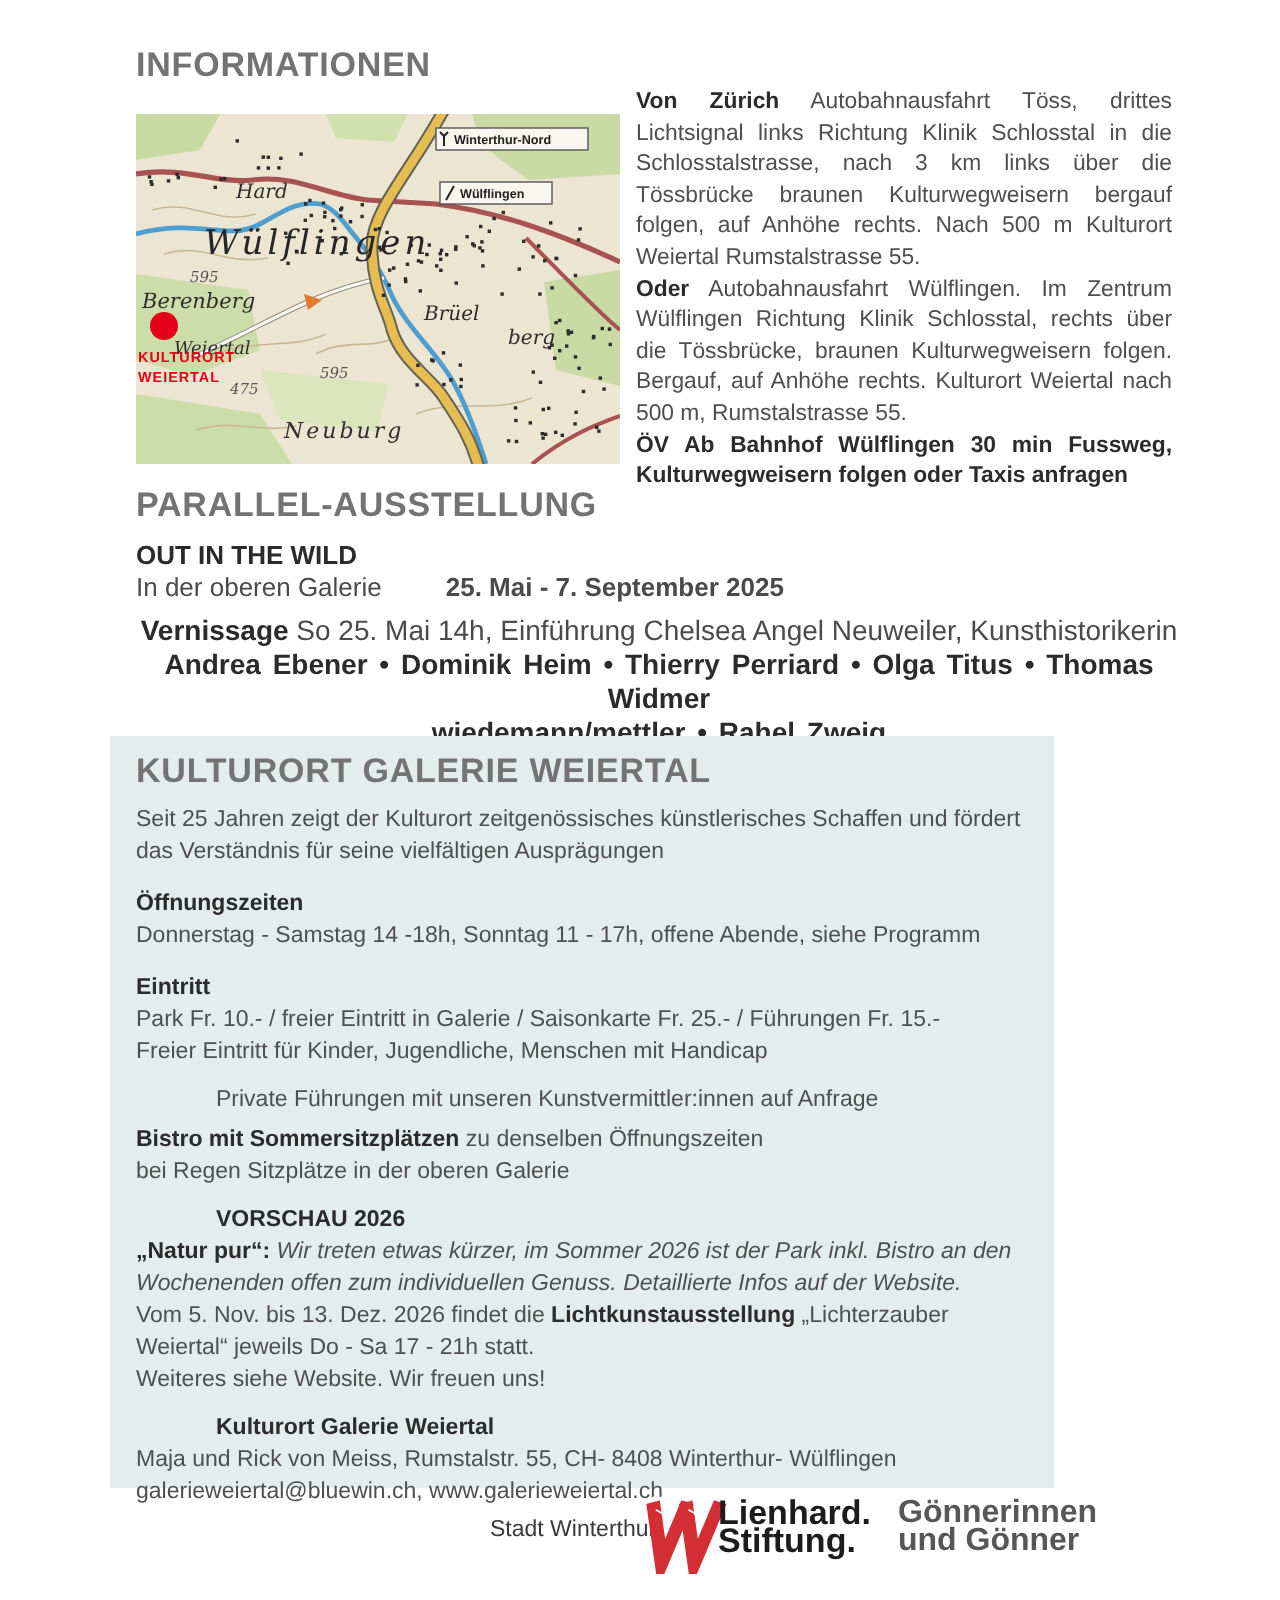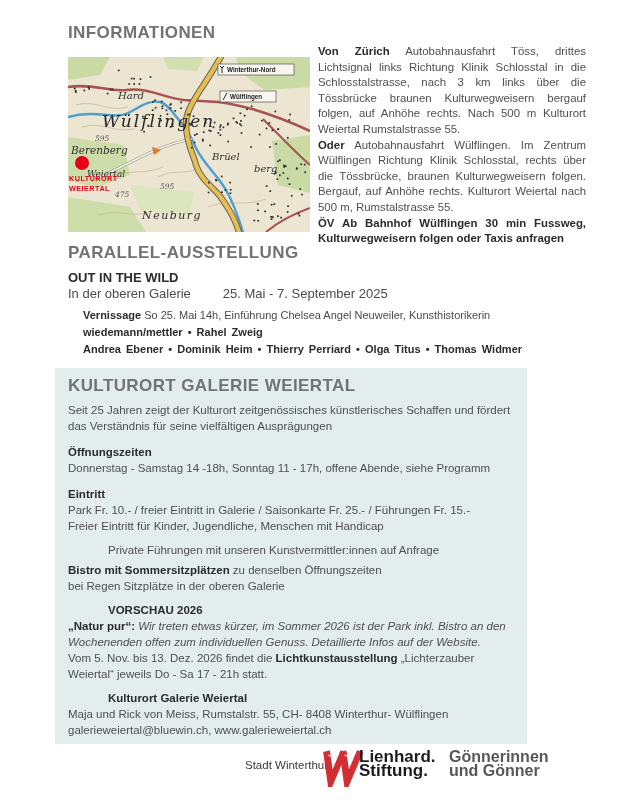--- a/index.html
+++ b/index.html
@@ -16,22 +16,22 @@
   #info-title{position:absolute;left:68px;top:23px;}
   #map-wrap{position:absolute;left:68px;top:57px;width:242px;height:147px;}
   #map-wrap svg{display:block;width:242px;height:175px;}
   #directions{position:absolute;left:318px;top:44px;width:268px;
     font-size:11.4px;line-height:15.6px;text-align:justify;color:#4f4f4f;}
   #directions p{margin:0;}
   
   #parallel-title{position:absolute;left:68px;top:243px;}
   #outwild{position:absolute;left:68px;top:270px;width:520px;font-size:13px;line-height:16px;}
   #outwild .show-title{font-weight:bold;color:#2b2b2b;}
-  #outwild .dates{margin-left:32px;}
-  #vernissage{position:absolute;left:83px;top:307px;width:525px;font-size:11px;line-height:17px;}
+  #outwild .dates{margin-left:32px;font-weight:bold;}
+  #vernissage{position:absolute;left:67px;top:307px;width:525px;font-size:14px;line-height:17px;text-align:center;}
   #vernissage .artists{font-weight:bold;color:#2b2b2b;word-spacing:2px;}
   
   #kultur-box{position:absolute;left:55px;top:368px;width:472px;height:376px;
     background:#e3eeec;box-sizing:border-box;padding:8px 14px 0 13px;
     font-size:11.5px;line-height:16px;color:#4f4f4f;}
   #kultur-box .box-title{margin:0 0 6px 0;line-height:20px;}
   #kultur-box p{margin:0;}
   #kultur-box .gap-lg{margin-top:10px;}
   #kultur-box .gap-md{margin-top:8px;margin-left:40px;}
   #kultur-box .gap-sm{margin-top:4px;}
@@ -266,22 +266,22 @@
 
   <div id="outwild">
     <div class="show-title">OUT IN THE WILD</div>
     <div>
       <span>In der oberen Galerie</span><span class="dates">25. Mai - 7. September 2025</span>
     </div>
   </div>
 
   <div id="vernissage">
     <div><b>Vernissage</b><span> So 25. Mai 14h, Einführung Chelsea Angel Neuweiler, Kunsthistorikerin</span></div>
+    <div class="artists">Andrea Ebener • Dominik Heim • Thierry Perriard • Olga Titus • Thomas Widmer</div>
     <div class="artists">wiedemann/mettler • Rahel Zweig</div>
-    <div class="artists">Andrea Ebener • Dominik Heim • Thierry Perriard • Olga Titus • Thomas Widmer</div>
   </div>
 
   <div id="kultur-box">
     <h2 class="blue-heading box-title">KULTURORT GALERIE WEIERTAL</h2>
     <p>Seit 25 Jahren zeigt der Kulturort zeitgenössisches künstlerisches Schaffen und fördert</p>
     <p>das Verständnis für seine vielfältigen Ausprägungen</p>
 
     <p class="bold-label gap-lg">Öffnungszeiten</p>
     <p>Donnerstag - Samstag 14 -18h, Sonntag 11 - 17h, offene Abende, siehe Programm</p>
 
@@ -290,20 +290,21 @@
     <p>Freier Eintritt für Kinder, Jugendliche, Menschen mit Handicap</p>
 
     <p class="gap-md">Private Führungen mit unseren Kunstvermittler:innen auf Anfrage</p>
 
     <p class="gap-sm"><span class="bold-label">Bistro mit Sommersitzplätzen</span><span> zu denselben Öffnungszeiten</span></p>
     <p>bei Regen Sitzplätze in der oberen Galerie</p>
 
     <p class="bold-label gap-md">VORSCHAU 2026</p>
     <p><span class="bold-label">„Natur pur“:</span><span class="ital"> Wir treten etwas kürzer, im Sommer 2026 ist der Park inkl. Bistro an den Wochenenden offen zum individuellen Genuss. Detaillierte Infos auf der Website.</span></p>
     <p><span>Vom 5. Nov. bis 13. Dez. 2026 findet die </span><span class="bold-label">Lichtkunstausstellung</span><span> „Lichterzauber Weiertal“ jeweils Do - Sa 17 - 21h statt.</span></p>
+    <p>Weiteres siehe Website. Wir freuen uns!</p>
 
     <p class="bold-label gap-md">Kulturort Galerie Weiertal</p>
     <p>Maja und Rick von Meiss, Rumstalstr. 55, CH- 8408 Winterthur- Wülflingen</p>
     <p>galerieweiertal@bluewin.ch, www.galerieweiertal.ch</p>
   </div>
 
   <div id="stadt-label">Stadt Winterthur</div>
   <svg id="stadt-logo" viewBox="0 0 50 45" aria-hidden="true">
     <g transform="skewX(-8)">
       <path d="M10,8 L19,40 L28,8" stroke="#d42e35" stroke-width="7" fill="none"></path>

